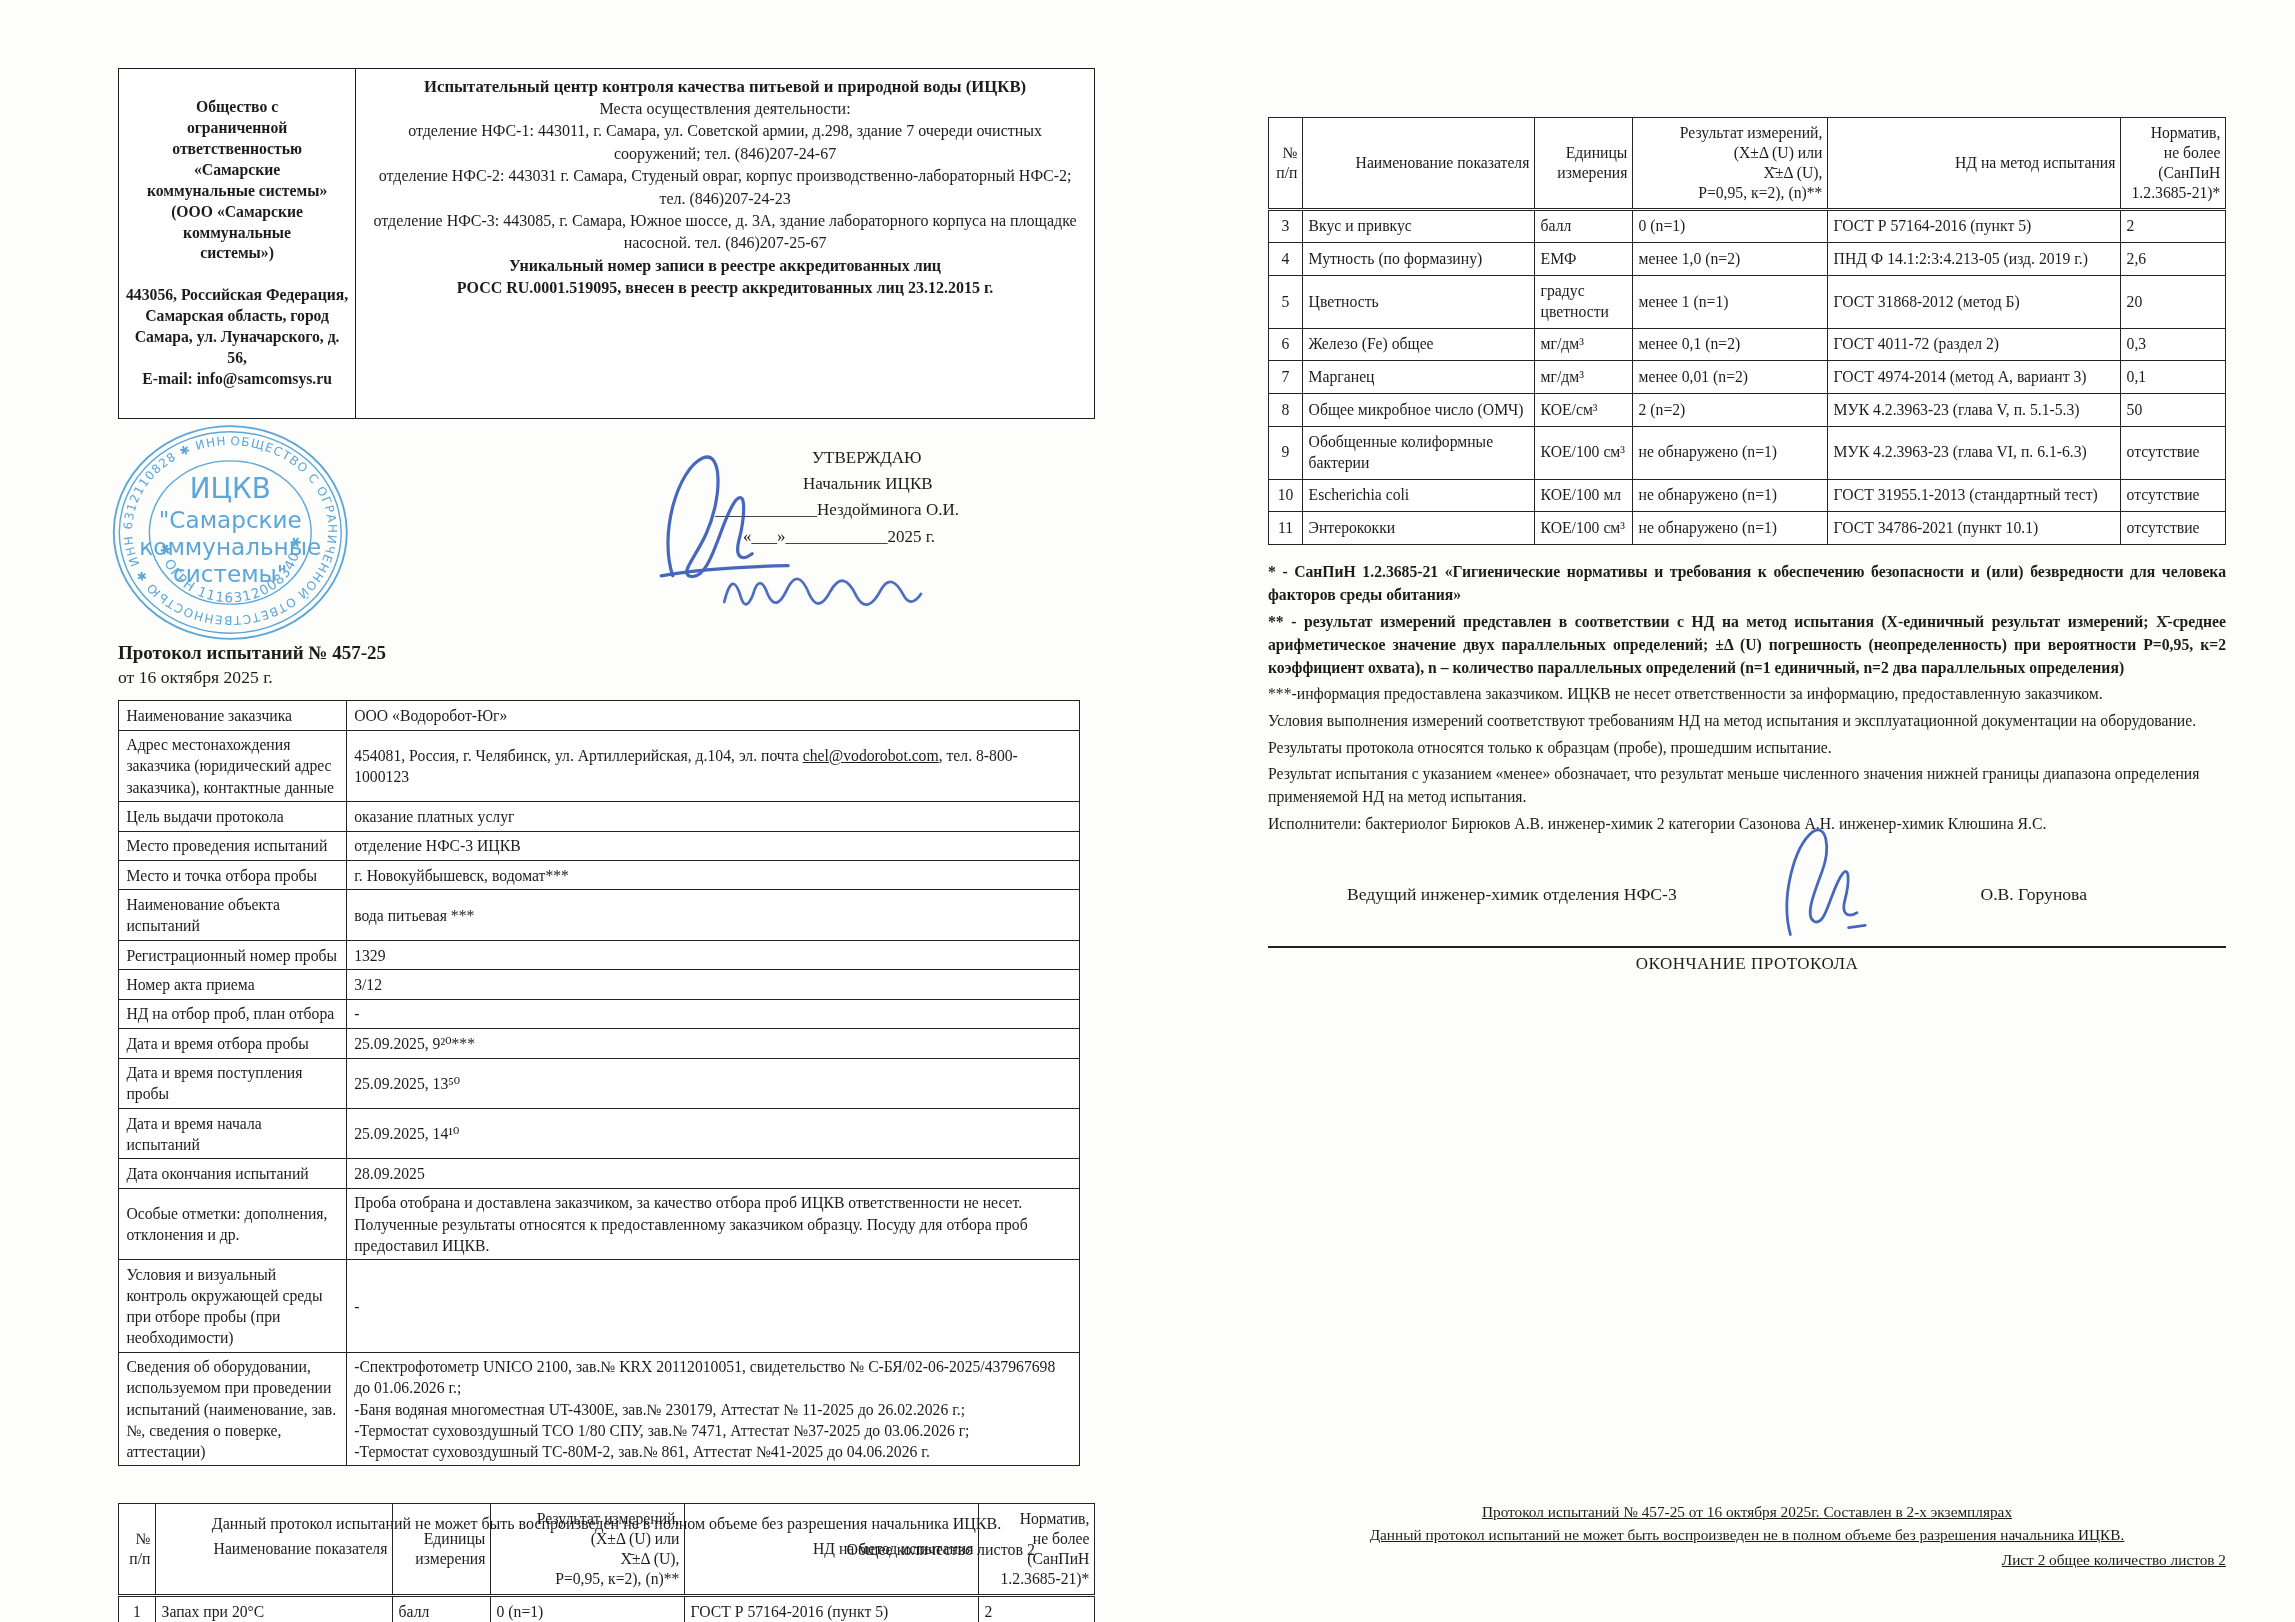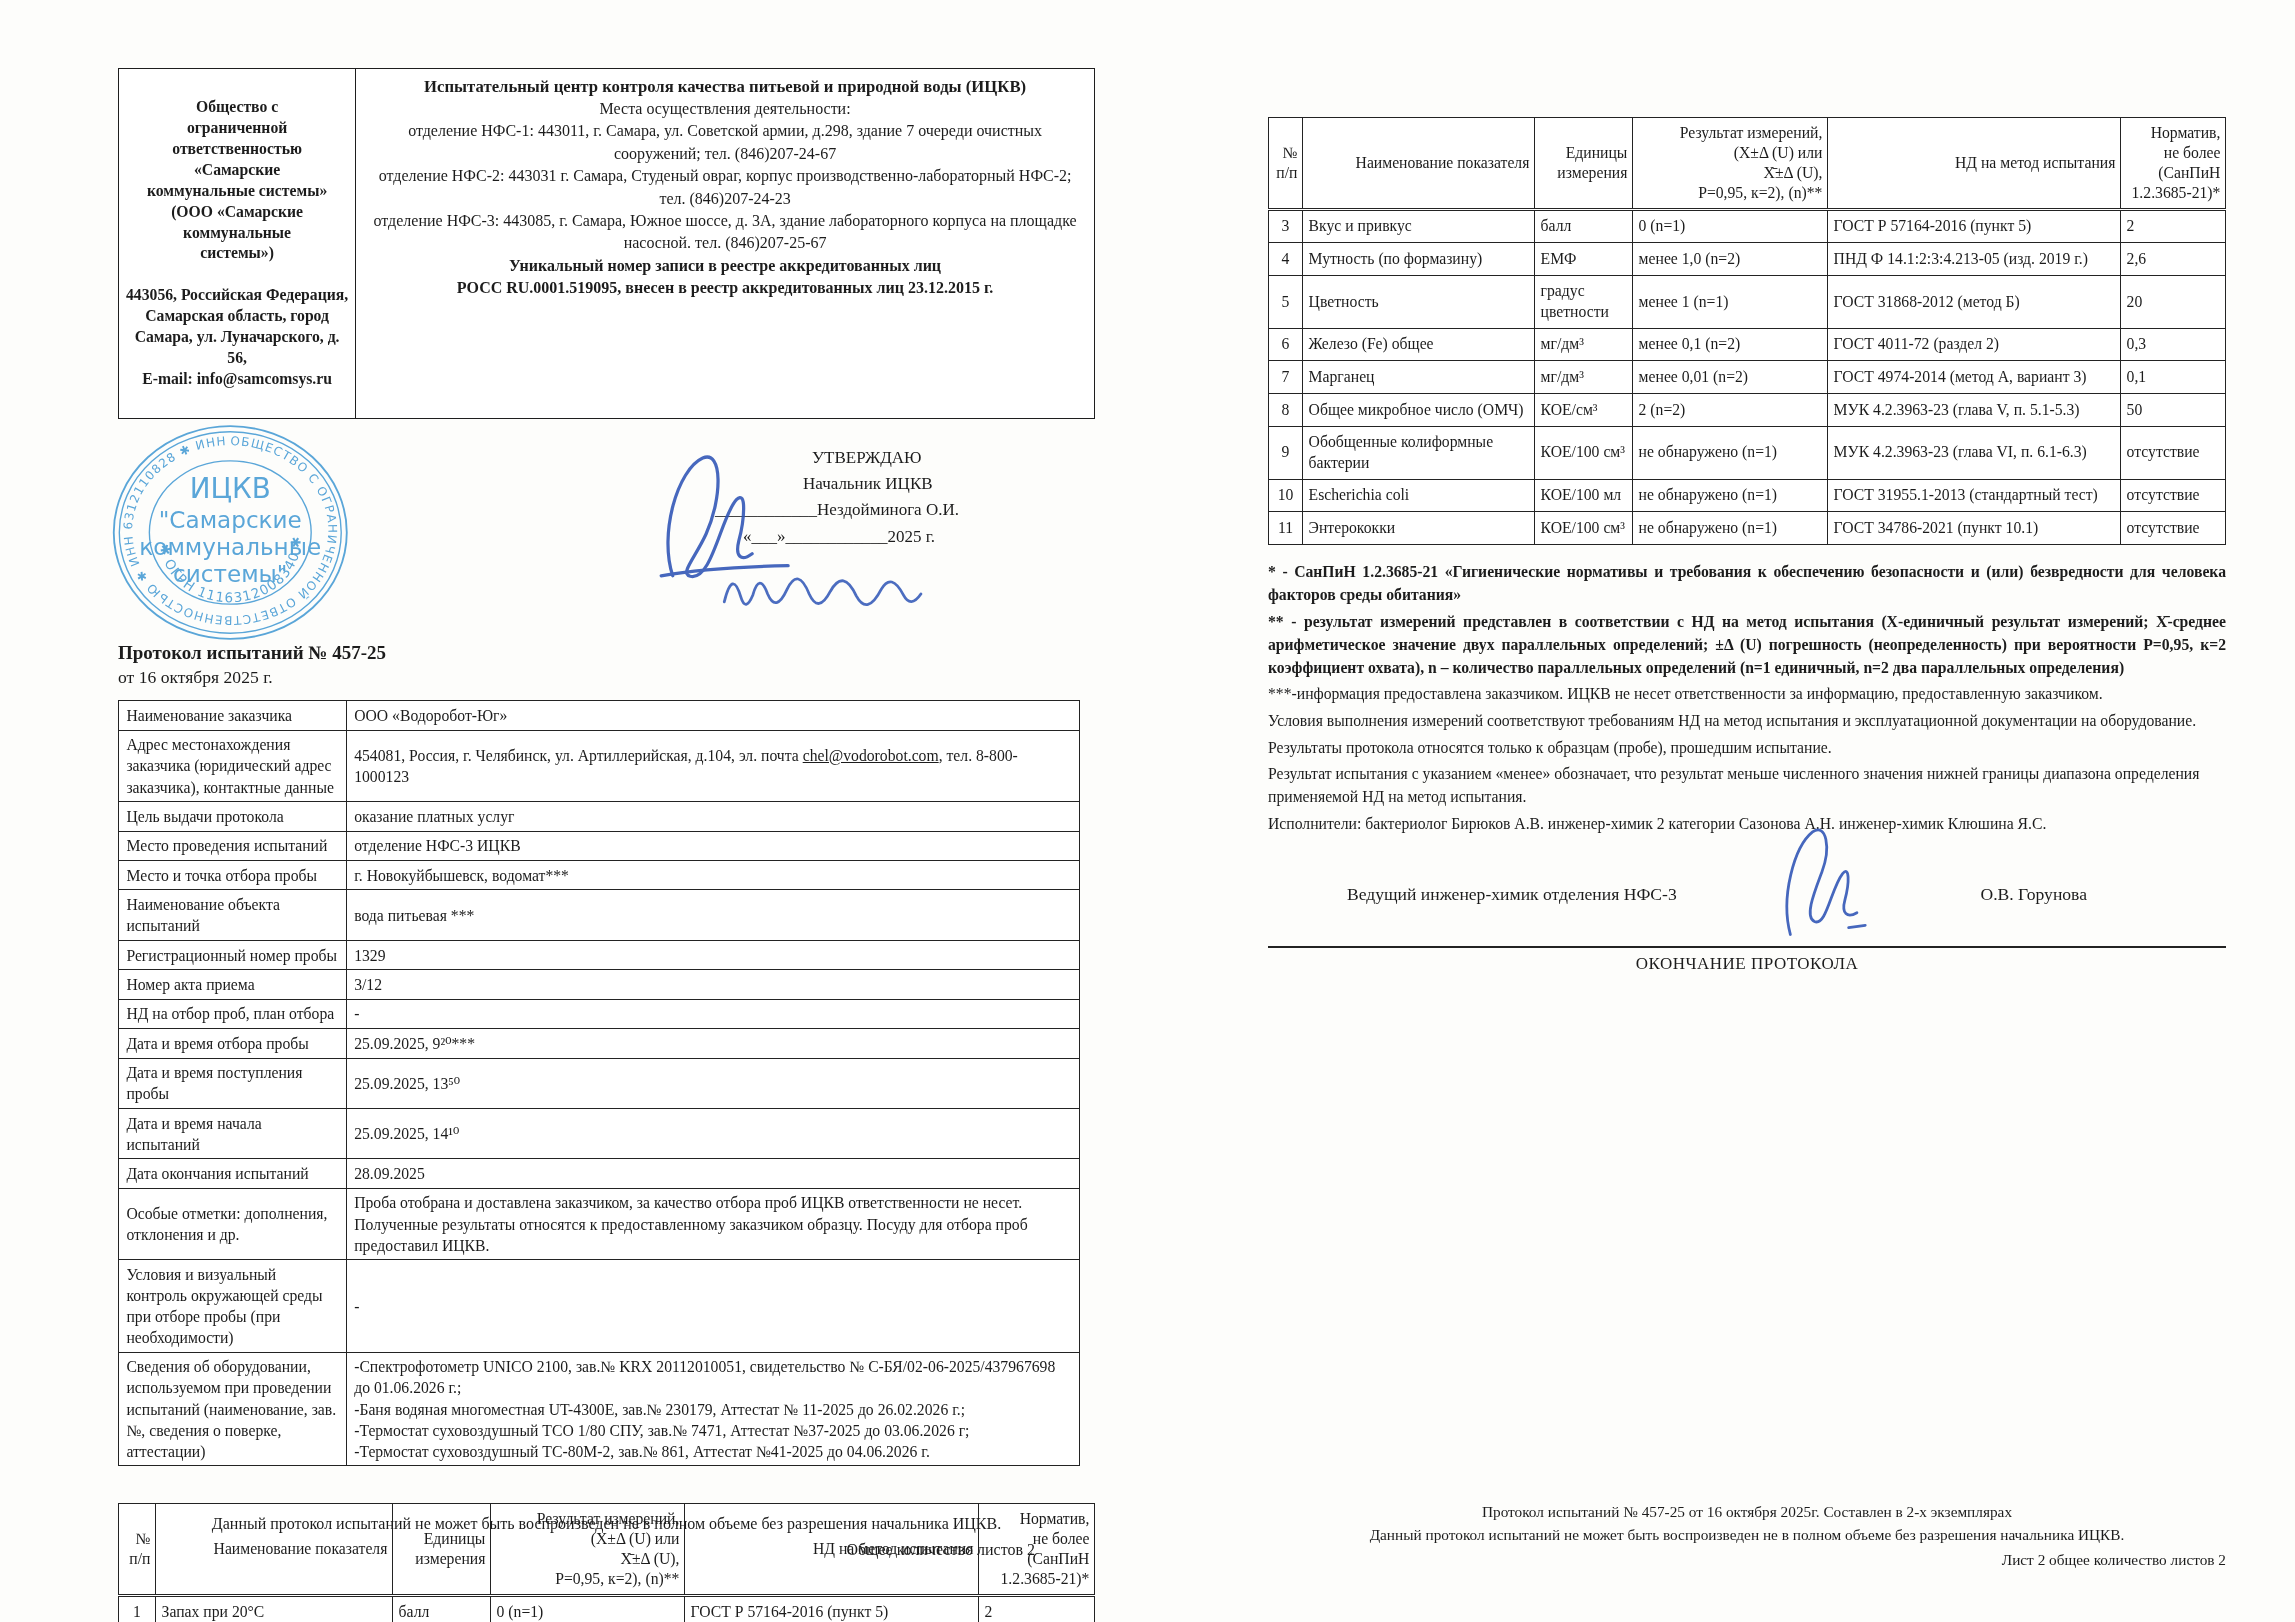--- a/index.html
+++ b/index.html
@@ -67,21 +67,21 @@
   .notes{margin-top:16.7px;font-size:15.7px;line-height:1.46;}
   .notes p{margin:0 0 3.7px 0;}
   .notes .just{text-align:justify;font-weight:bold;}
   .sign-row{position:relative;margin-top:39px;height:56px;font-size:17.6px;}
   .s-role{position:absolute;left:79px;top:9.3px;}
   .s-name{position:absolute;right:139px;top:9.3px;}
   #sig-gorunova{left:490px;top:-56px;}
   .endline{border-top:2.3px solid #232323;margin-top:15.7px;}
   .end-label{text-align:center;font-size:17px;margin-top:5.6px;letter-spacing:0.5px;}
   .rfoot{position:absolute;bottom:0;left:0;right:0;font-size:15.3px;line-height:1.5;}
-  .rfoot p{margin:0;}
+  .rfoot p{margin:0;text-decoration:underline;}
   .rfoot .c{text-align:center;}
   .rfoot .r{text-align:right;margin-top:1.9px;}
 
   .stamp-ring-text{font-family:"DejaVu Sans",sans-serif;letter-spacing:2.5px;}
   .stamp-center{font-family:"DejaVu Sans",sans-serif;}
 </style>
 </head>
 <body>
 
 <div class="page" id="page-left">

